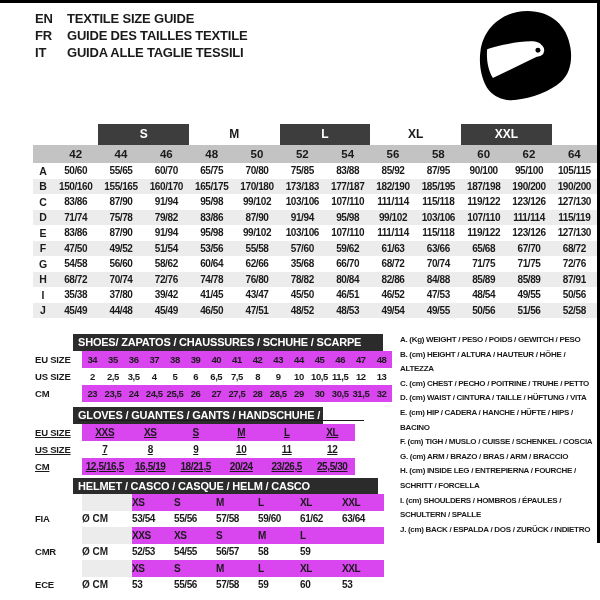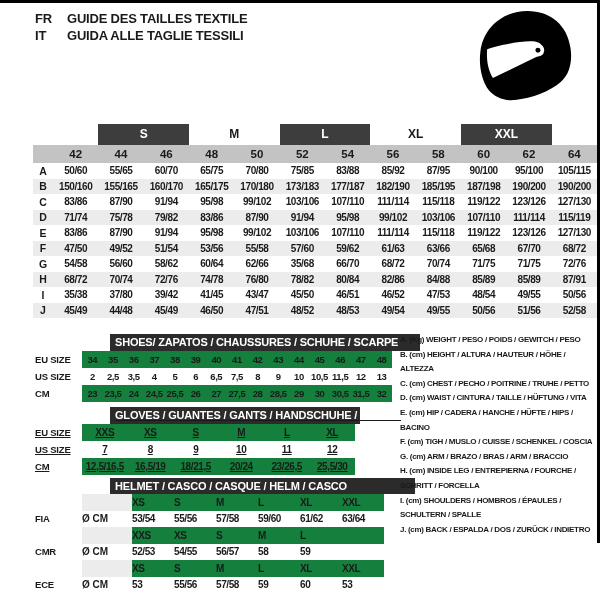--- a/index.html
+++ b/index.html
@@ -28,49 +28,53 @@
   .mt-sizes{height:18px;background:#c3c3c3;font-size:11.5px;font-weight:700;}
   .mt-data{height:15.5px;font-size:10px;font-weight:700;letter-spacing:-0.4px;}
   .mt-data.alt{background:#ececec;}
   .mt-letter{font-weight:700;font-size:10.5px;letter-spacing:0;}
 
   
   .sec{position:absolute;}
   .sec-shoes{left:35px;top:334px;}
   .sec-gloves{left:35px;top:407px;text-decoration:underline;}
   .sec-helmet{left:35px;top:478px;}
-  .sec-bar{background:#2b2b2b;color:#fff;font-weight:700;font-size:11px;height:17px;line-height:17px;padding-left:5px;margin-left:75px;letter-spacing:-0.2px;white-space:nowrap;}
+  .sec-bar{background:#2b2b2b;color:#fff;font-weight:700;font-size:11px;height:17px;line-height:17px;padding-left:5px;margin-left:38px;letter-spacing:-0.2px;white-space:nowrap;}
   .shoes-bar{width:305px;}
   .gloves-bar{width:245px;}
   .helmet-bar{width:300px;height:16px;line-height:16px;}
   .row{display:grid;height:17px;align-items:center;}
   .row-helmet{height:16.5px;}
   .row-shoes{grid-template-columns:47px repeat(15,20.67px);}
   .row-gloves{grid-template-columns:47px repeat(6,45.5px);}
   .row-helmet{grid-template-columns:47px 50px repeat(6,42px);}
   .row-label{font-weight:700;font-size:9.5px;letter-spacing:-0.2px;}
   .cell{text-align:center;font-size:10px;font-weight:700;letter-spacing:-0.4px;height:100%;display:flex;align-items:center;justify-content:center;}
   .row-shoes .cell{font-size:9.5px;}
   .row-helmet .cell{justify-content:flex-start;text-align:left;}
-  .cell.shaded{background:#15803d;}
+  .cell.shaded{background:#d946ef;}
   .prefix-cell{font-size:10px;font-weight:700;display:flex;align-items:center;height:100%;}
   .prefix-cell.shaded{background:#ececec;}
 
   
   .legend{position:absolute;left:400px;top:333px;width:200px;font-size:8px;font-weight:700;letter-spacing:-0.3px;}
   .legend-item{line-height:14.6px;min-height:14.6px;}
 </style>
 </head>
 <body>
 
 <div class="page">
   <div class="top-border"></div>
   <div class="right-border"></div>
 
   <div class="langs" id="langs">
+      <div class="lang-row">
+        <div class="lang-code">EN</div>
+        <div class="lang-text">TEXTILE SIZE GUIDE</div>
+      </div>
       <div class="lang-row">
         <div class="lang-code">FR</div>
         <div class="lang-text">GUIDE DES TAILLES TEXTILE</div>
       </div>
       <div class="lang-row">
         <div class="lang-code">IT</div>
         <div class="lang-text">GUIDA ALLE TAGLIE TESSILI</div>
       </div>
     </div>
 

